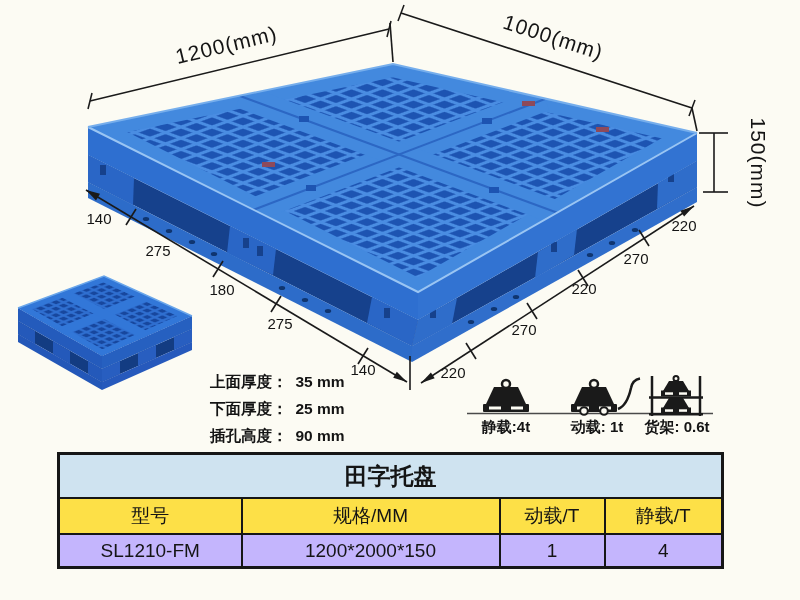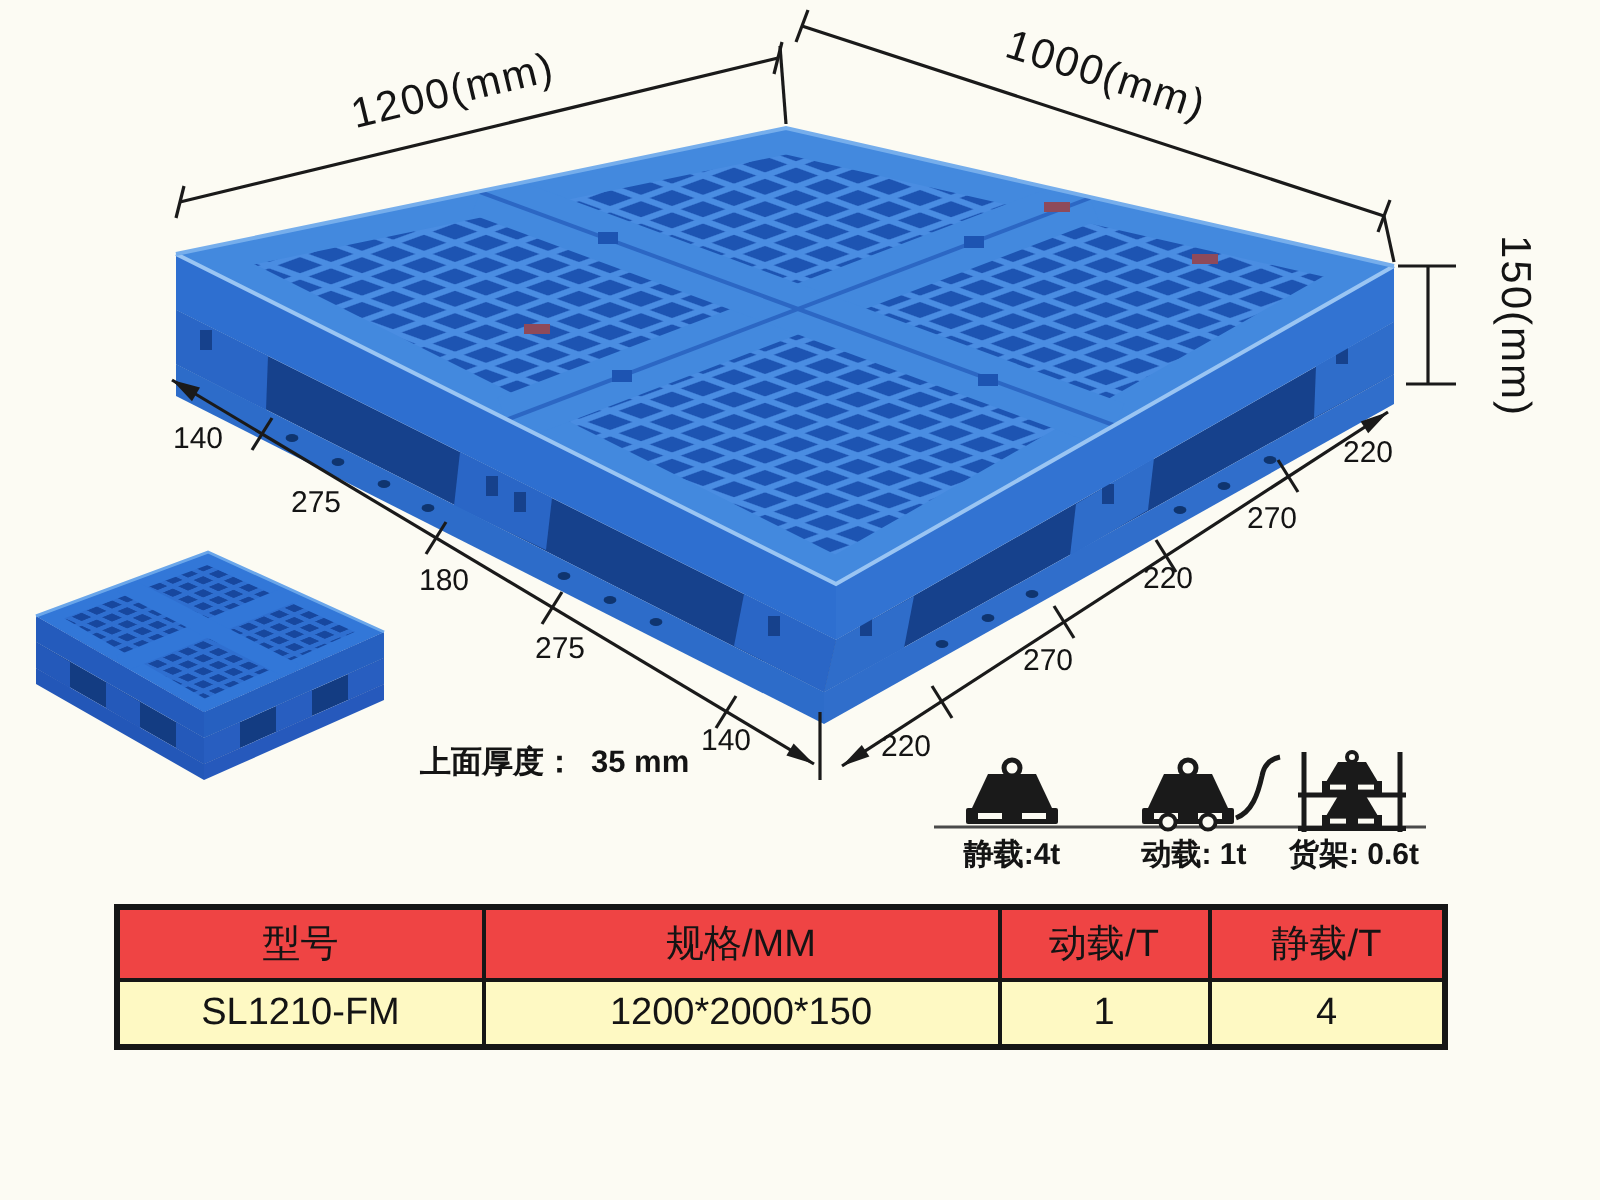--- a/index.html
+++ b/index.html
@@ -25,22 +25,22 @@
     position:absolute;left:57px;top:452px;width:664px;
     border-collapse:collapse;table-layout:fixed;
     border:3px solid #161616;
     font-family:"Liberation Sans", sans-serif;
   }
   .spec-table td,.spec-table th{
     border:2px solid #161616;text-align:center;vertical-align:middle;
     padding:0;overflow:hidden;
   }
   .spec-table .t-title{height:42px;background:#cfe3f0;font-size:23px;font-weight:bold;}
-  .spec-table .t-head th{height:34px;background:#ef4444;font-size:19px;font-weight:normal;margin-top:44px;}
-  .spec-table .t-row td{height:31px;background:#fef9c3;font-size:19px;}
+  .spec-table .t-head th{height:34px;background:#fde047;font-size:19px;font-weight:normal;margin-top:44px;}
+  .spec-table .t-row td{height:31px;background:#c4b5fd;font-size:19px;}
 </style>
 </head>
 <body>
 
 <div class="stage">
 
 <svg width="800" height="600" viewBox="0 0 800 600">
   <defs>
     <pattern id="meshTop" width="1" height="1" patternUnits="userSpaceOnUse" patternTransform="matrix(15.5,-5.6,15.5,5.6,88,127)">
       <rect x="0.14" y="0.14" width="0.72" height="0.72" fill="#1d54b2"></rect>
@@ -247,31 +247,40 @@
     <text class="icon-caption" x="597" y="432" text-anchor="middle">动载: 1t</text>
     <text class="icon-caption" x="677" y="432" text-anchor="middle">货架: 0.6t</text>
   </g>
 </svg>
 
 
 <div class="spec-block">
   <div class="spec-row">
     <span>上面厚度：</span><span class="v">35 mm</span>
   </div>
+  <div class="spec-row">
+    <span>下面厚度：</span><span class="v">25 mm</span>
+  </div>
+  <div class="spec-row">
+    <span>插孔高度：</span><span class="v">90 mm</span>
+  </div>
 </div>
 
 
 <table class="spec-table">
   <colgroup>
     <col style="width:183px">
         <col style="width:258px">
         <col style="width:105px">
         <col style="width:118px">
   </colgroup>
   <tbody>
+    <tr>
+      <td class="t-title" colspan="4">田字托盘</td>
+    </tr>
     <tr class="t-head">
       <th>型号</th>
       <th>规格/MM</th>
       <th>动载/T</th>
       <th>静载/T</th>
     </tr>
     <tr class="t-row">
       <td>SL1210-FM</td>
       <td>1200*2000*150</td>
       <td>1</td>

